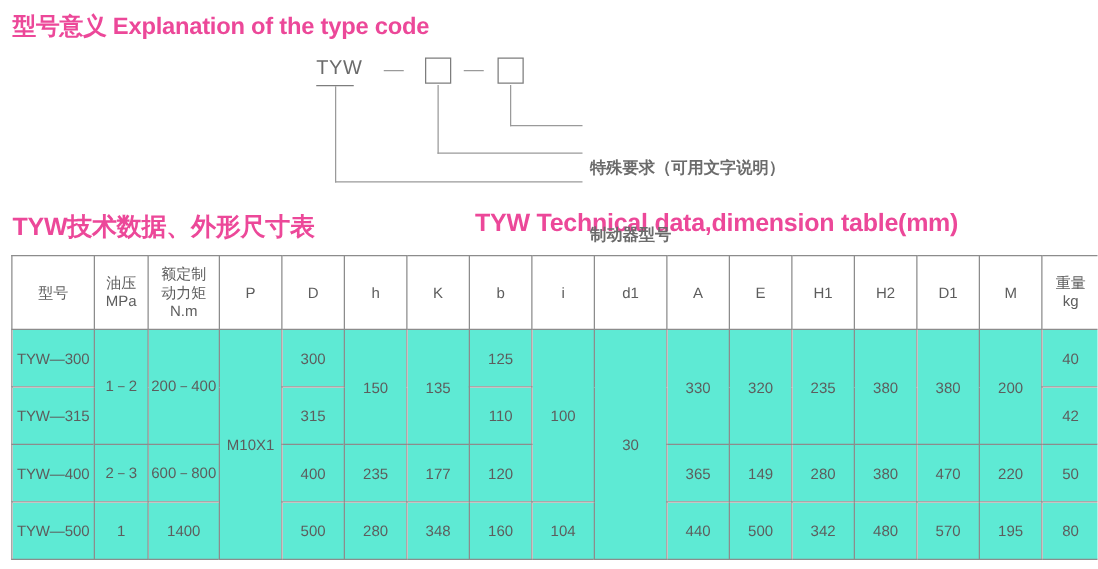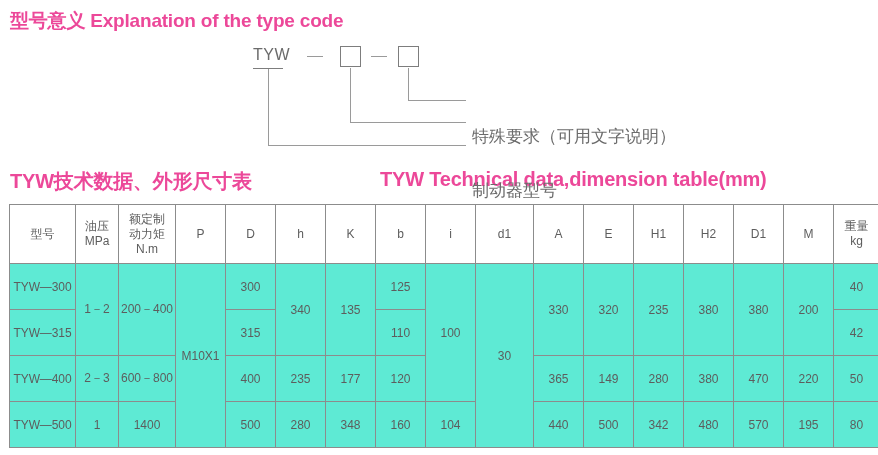--- a/index.html
+++ b/index.html
@@ -109,23 +109,24 @@
   
   #leader-special {
     left: 408px;
     top: 32px;
     width: 58px;
     height: 33px;
   }
 
   .tc-label {
     position: absolute;
-    font-size: 17px;
+    font-size: 13px;
     color: #6b6b6b;
     white-space: nowrap;
+    font-weight: bold;
   }
   #tc-label-special  { left: 472px; top: 89px; }
   #tc-label-diameter { left: 472px; top: 112px; }
   #tc-label-model    { left: 472px; top: 143px; }
 
   
   #spec-table {
     position: absolute;
     left: 9px;
     top: 204px;
@@ -266,21 +267,21 @@
     </tr>
   </thead>
   <tbody>
 
     <tr>
       <td class="cell-model">TYW—300</td>
       <td class="cell-range" rowspan="2">1－2</td>
       <td class="cell-range" rowspan="2">200－400</td>
       <td rowspan="4">M10X1</td>
       <td>300</td>
-      <td rowspan="2">340</td>
+      <td rowspan="2">150</td>
       <td rowspan="2">135</td>
       <td>125</td>
       <td rowspan="3">100</td>
       <td rowspan="4">30</td>
       <td rowspan="2">330</td>
       <td rowspan="2">320</td>
       <td rowspan="2">235</td>
       <td rowspan="2">380</td>
       <td rowspan="2">380</td>
       <td rowspan="2">200</td>

